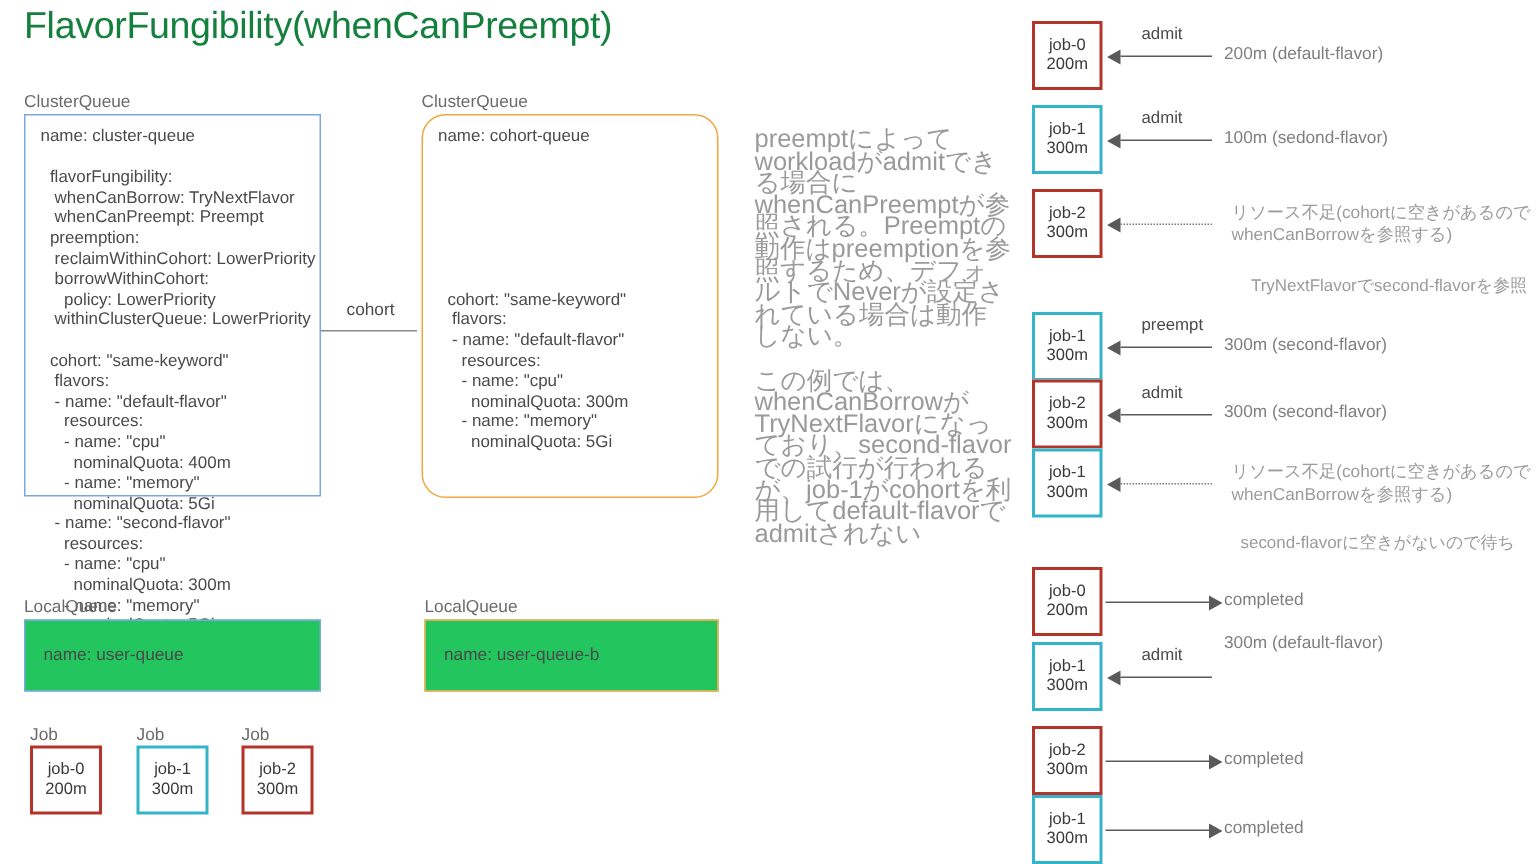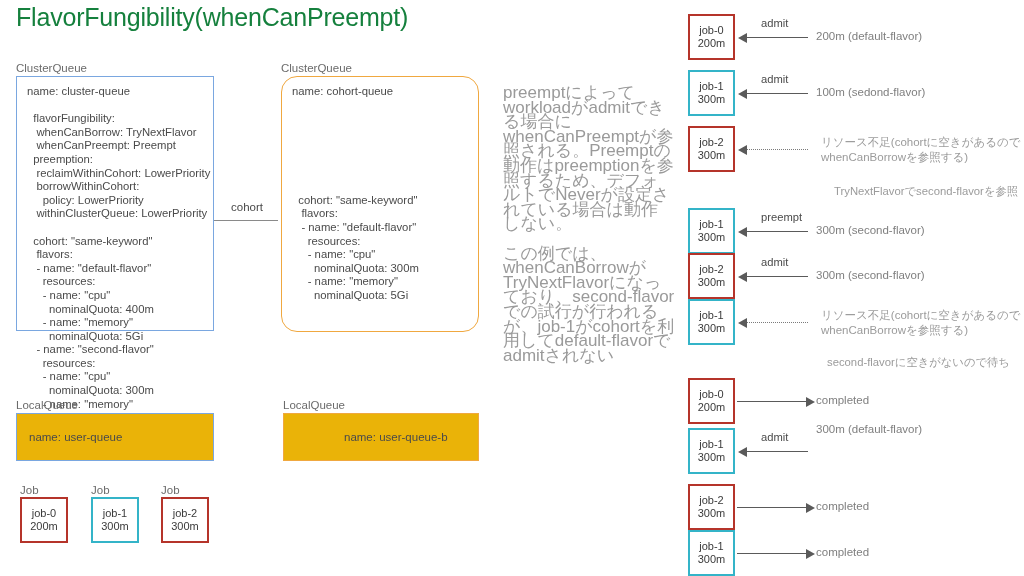--- a/index.html
+++ b/index.html
@@ -48,27 +48,27 @@
     padding: 8px 10px;
     font-family: "Liberation Sans", "DejaVu Sans", sans-serif;
     font-size: 11.3px;
     line-height: 13.6px;
     color: #4a4a4a;
     white-space: pre;
   }
 
   
   .localbox {
-    background: #eab308;
+    background: #22c55e;
     box-sizing: border-box;
     border: 1.6px solid #7aa7e0;
     display: flex;
     align-items: center;
   }
-  .localbox.orange { border-color: #f0a840; padding-left: 48px; }
+  .localbox.orange { border-color: #f0a840; }
   .localbox span {
     padding-left: 12px;
     font-size: 11.5px;
     color: #4a4a4a;
     white-space: nowrap;
   }
 
   
   #cohort-connector-line {
     background: #8a8a8a;

